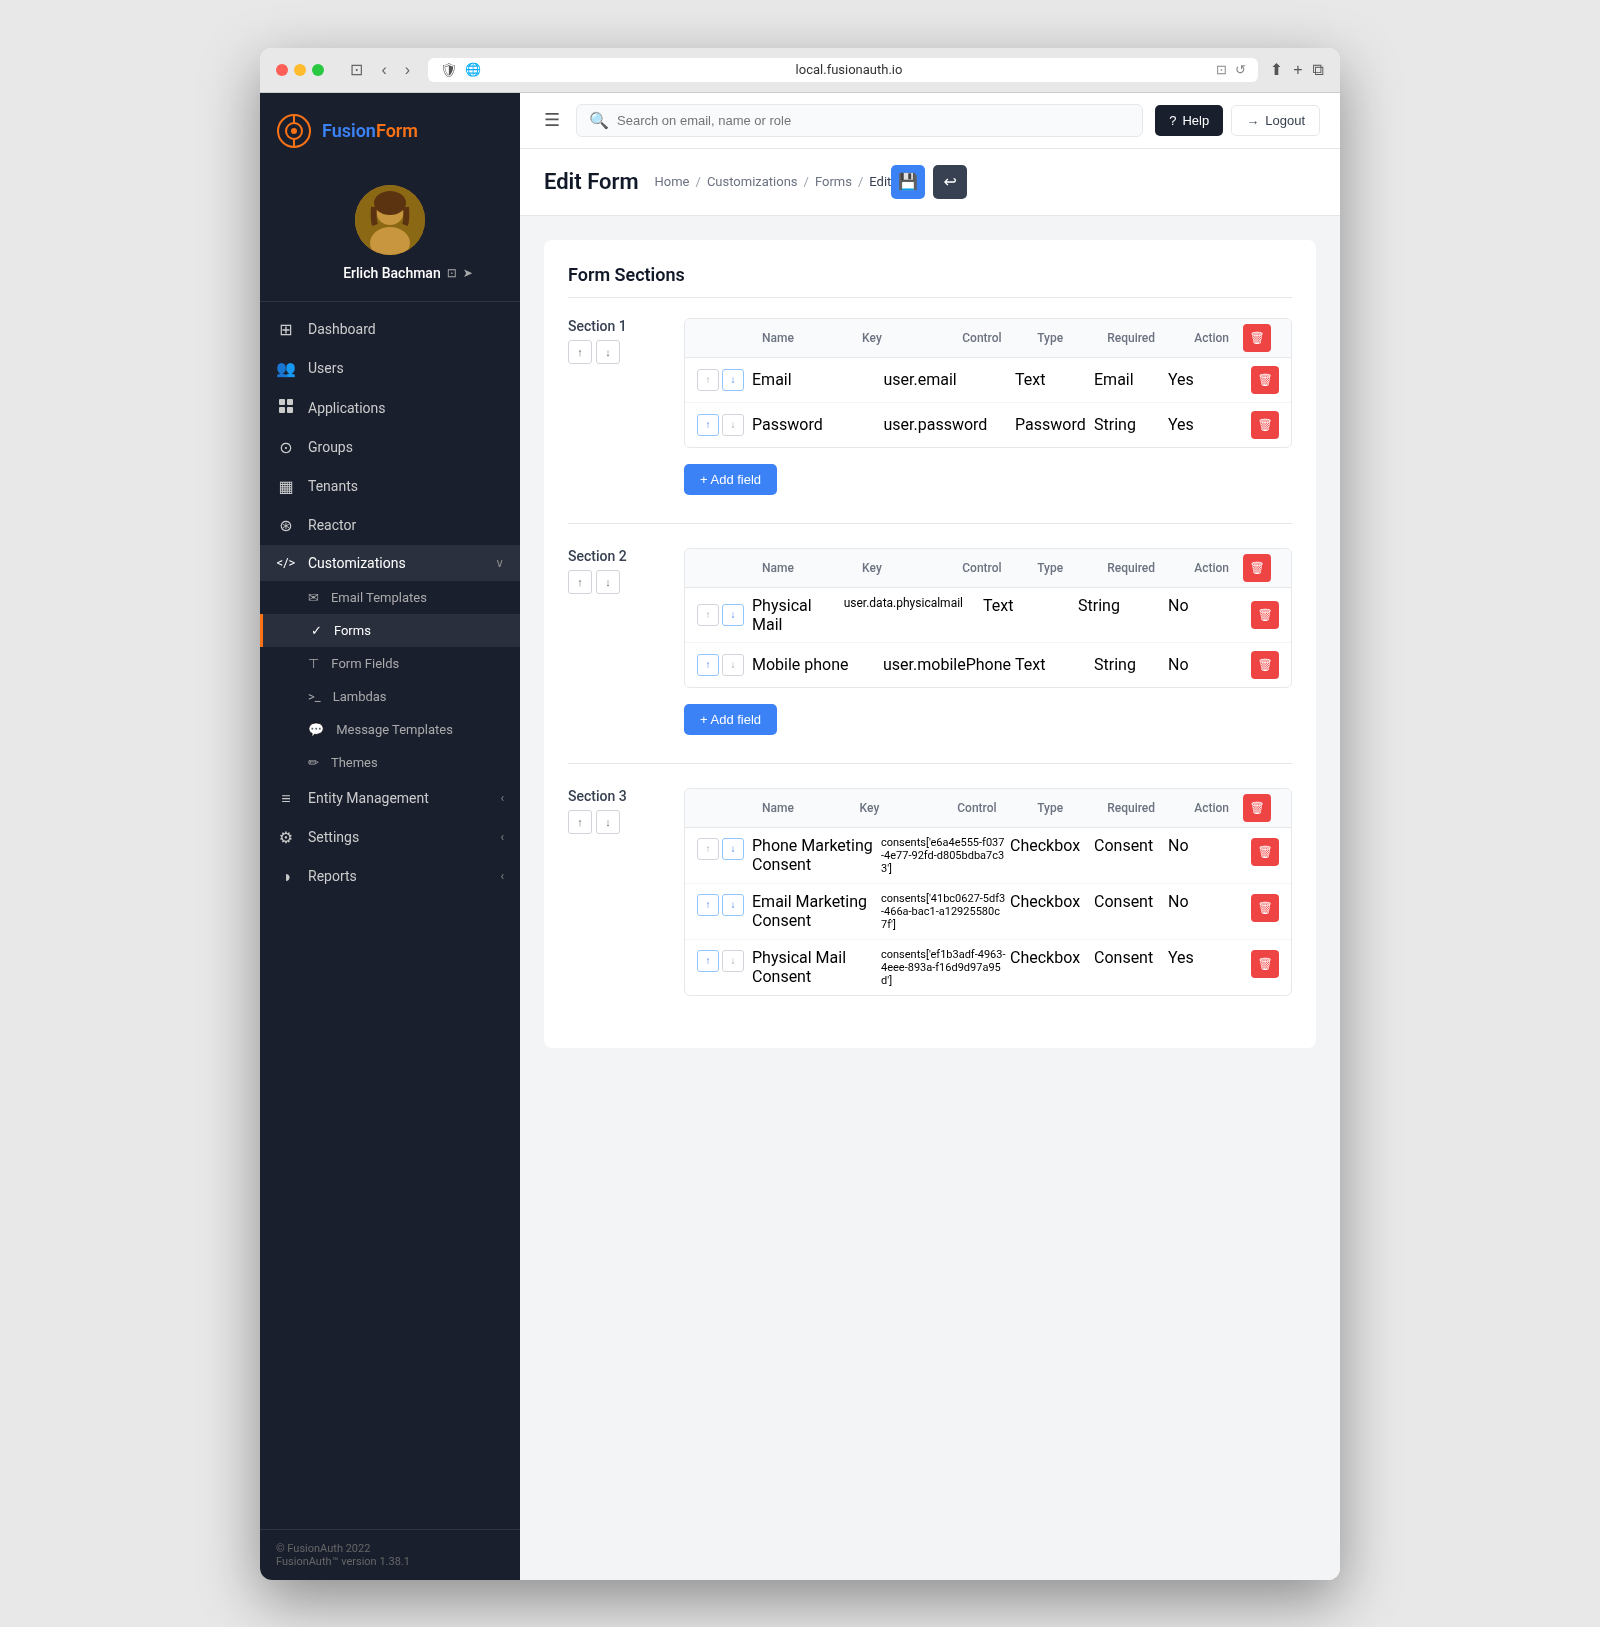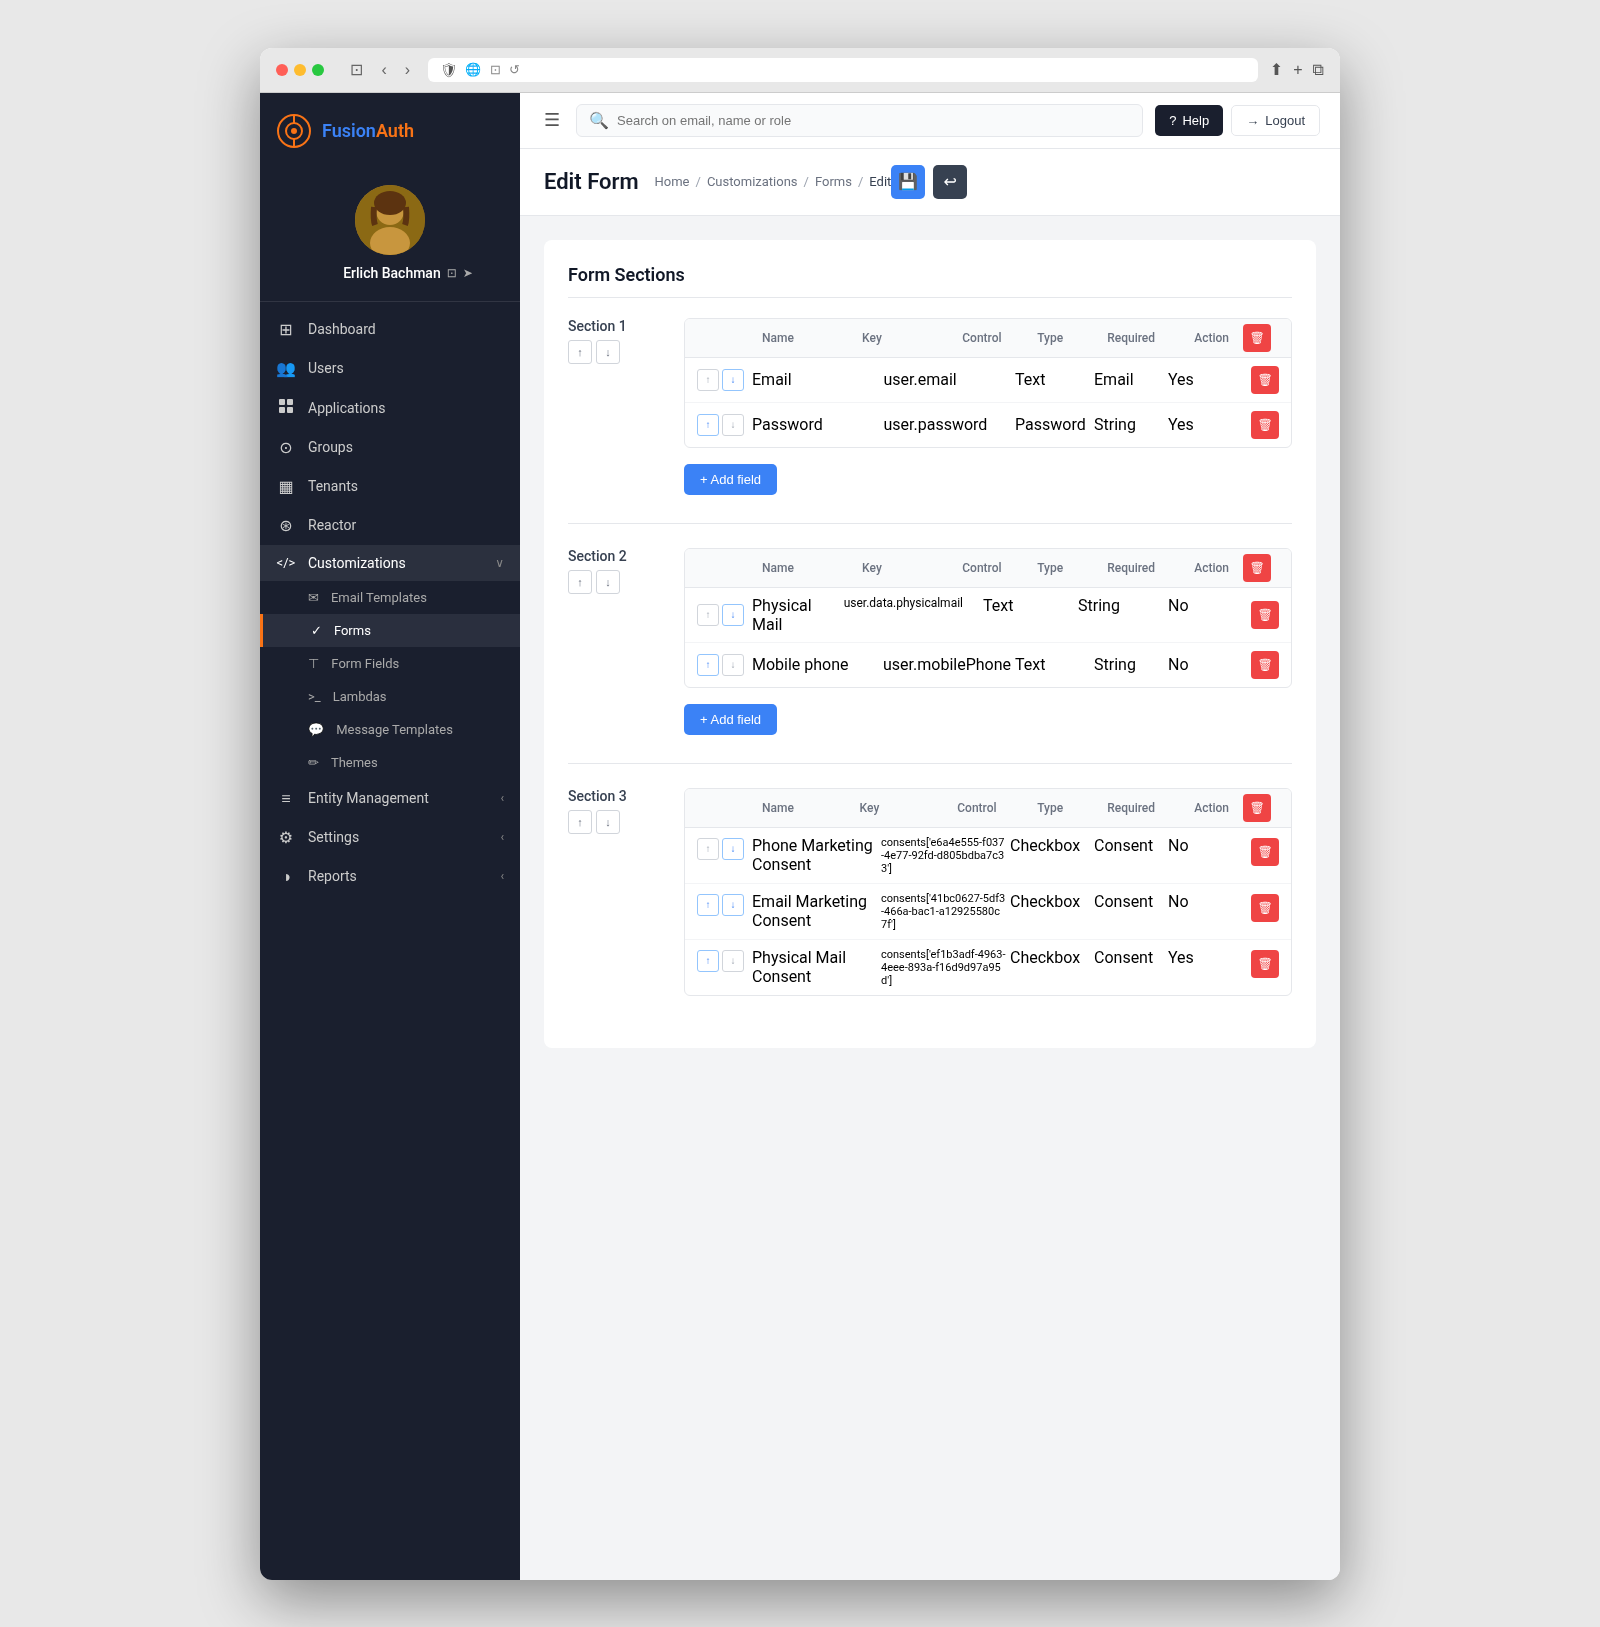--- a/index.html
+++ b/index.html
@@ -532,20 +532,21 @@
         <div class="traffic-light tl-green"></div>
       </div>
       <div style="display:flex; gap:6px; margin-left:8px;">
         <button class="nav-btn">⊡</button>
         <button class="nav-btn">‹</button>
         <button class="nav-btn">›</button>
       </div>
       <div class="address-bar-container">
         <span style="color:#555; font-size:14px;">🛡</span>
         <span style="color:#555; font-size:13px;">🌐</span>
+        <span class="address-bar-url">local.fusionauth.io</span>
         <span style="font-size:13px; color:#888;">⊡</span>
         <span style="font-size:13px; color:#888; cursor:pointer;">↺</span>
       </div>
       <div class="browser-actions">
         <button class="browser-action-btn">⬆</button>
         <button class="browser-action-btn">+</button>
         <button class="browser-action-btn">⧉</button>
       </div>
     </div>
   </div>
@@ -557,21 +558,21 @@
         <div class="logo-icon">
           <svg width="36" height="36" viewBox="0 0 36 36" fill="none">
             <circle cx="18" cy="18" r="16" stroke="#f97316" stroke-width="2"></circle>
             <circle cx="18" cy="18" r="8" stroke="#f97316" stroke-width="2"></circle>
             <circle cx="18" cy="18" r="3" fill="#f97316"></circle>
             <line x1="18" y1="2" x2="18" y2="11" stroke="#f97316" stroke-width="2"></line>
             <line x1="18" y1="25" x2="18" y2="34" stroke="#f97316" stroke-width="2"></line>
           </svg>
         </div>
         <span class="logo-text">
-          <span style="color:#3b82f6;">Fusion</span><span>Auth</span>
+          <span style="color:#3b82f6;">Fusion</span><span>Form</span>
         </span>
       </div>
 
       <div class="sidebar-user">
         <div class="user-avatar">
           <div class="user-avatar-img">
             <svg width="70" height="70" viewBox="0 0 70 70">
               <rect width="70" height="70" fill="#8B6914"></rect>
               <circle cx="35" cy="26" r="14" fill="#c8963e"></circle>
               <ellipse cx="35" cy="58" rx="20" ry="16" fill="#c8963e"></ellipse>
@@ -662,20 +663,24 @@
           <span class="nav-label">Settings</span>
           <span class="nav-chevron">‹</span>
         </div>
         <div class="nav-item">
           <span class="nav-icon">◑</span>
           <span class="nav-label">Reports</span>
           <span class="nav-chevron">‹</span>
         </div>
       </nav>
 
+      <div class="sidebar-footer">
+        <div>© FusionAuth 2022</div>
+        <div>FusionAuth™ version 1.38.1</div>
+      </div>
     </div>
 
     <div style="flex:1; display:flex; flex-direction:column; overflow:hidden;">
 
       <div class="topbar">
         <button class="hamburger-btn">☰</button>
         <div class="search-bar">
           <span class="search-icon">🔍</span>
           <input class="search-input" type="text" placeholder="Search on email, name or role" style="">
         </div>

